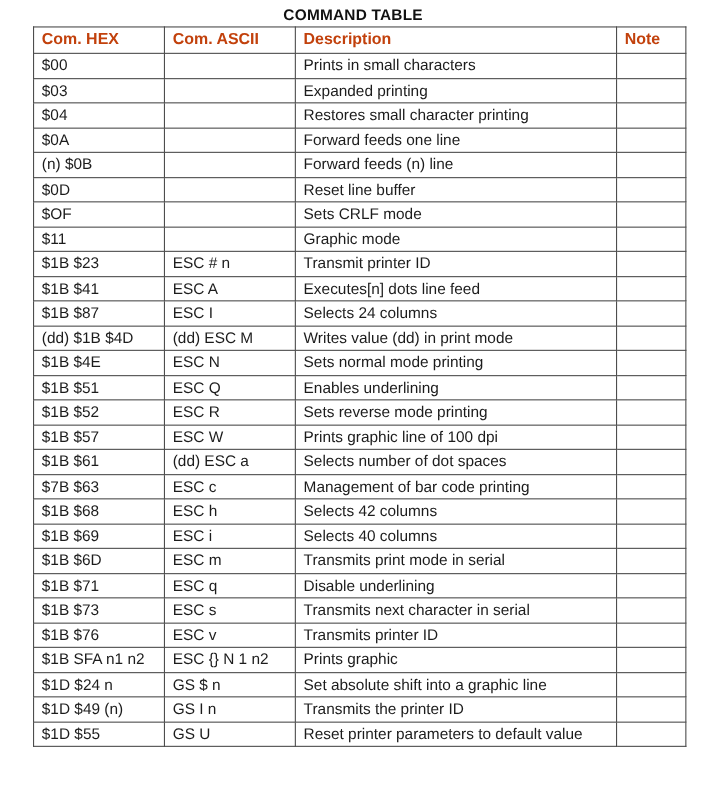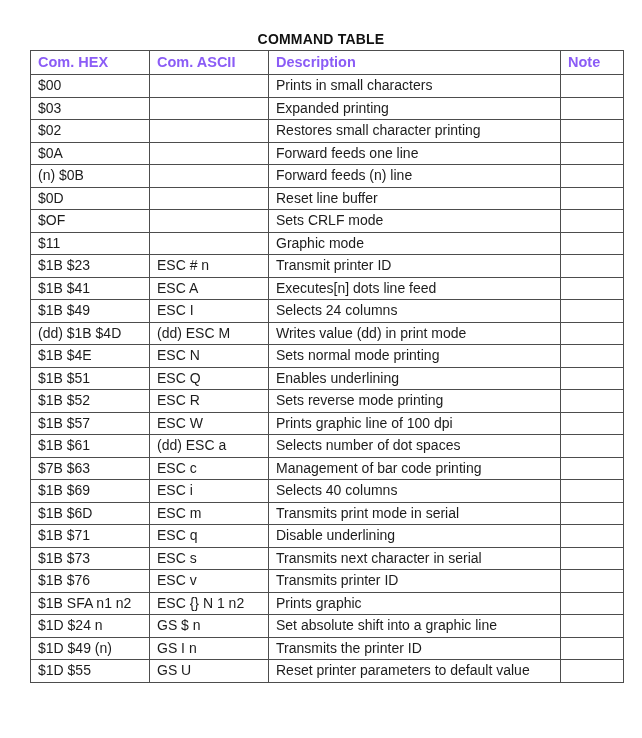--- a/index.html
+++ b/index.html
@@ -8,21 +8,20 @@
     background: #ffffff;
   }
   .page {
     position: relative;
     width: 642px;
     height: 698px;
     background: #ffffff;
     font-family: "Liberation Sans", sans-serif;
     color: #1c1c1c;
     overflow: hidden;
-    margin-top: 26px;
   }
   .doc-title {
     text-align: center;
     font-weight: bold;
     font-size: 14px;
     letter-spacing: 0.2px;
     padding-top: 5px;
     margin: 0 0 3px 0;
     color: #111111;
   }
@@ -44,21 +43,21 @@
     font-size: 14px;
     line-height: 21px;
     text-align: left;
     vertical-align: middle;
     white-space: nowrap;
     overflow: hidden;
   }
   table.cmd-table th {
     font-weight: bold;
     font-size: 14.5px;
-    color: #8b5cf6;
+    color: #c2410c;
     height: 23px;
   }
 </style>
 </head>
 <body>
 
 <div class="page">
   <div class="doc-title">COMMAND TABLE</div>
 
   <table class="cmd-table">
@@ -83,21 +82,21 @@
           <td>Prints in small characters</td>
           <td></td>
         </tr>
         <tr>
           <td>$03</td>
           <td></td>
           <td>Expanded printing</td>
           <td></td>
         </tr>
         <tr>
-          <td>$02</td>
+          <td>$04</td>
           <td></td>
           <td>Restores small character printing</td>
           <td></td>
         </tr>
         <tr>
           <td>$0A</td>
           <td></td>
           <td>Forward feeds one line</td>
           <td></td>
         </tr>
@@ -131,21 +130,21 @@
           <td>Transmit printer ID</td>
           <td></td>
         </tr>
         <tr>
           <td>$1B $41</td>
           <td>ESC A</td>
           <td>Executes[n] dots line feed</td>
           <td></td>
         </tr>
         <tr>
-          <td>$1B $49</td>
+          <td>$1B $87</td>
           <td>ESC I</td>
           <td>Selects 24 columns</td>
           <td></td>
         </tr>
         <tr>
           <td>(dd) $1B $4D</td>
           <td>(dd) ESC M</td>
           <td>Writes value (dd) in print mode</td>
           <td></td>
         </tr>
@@ -176,20 +175,26 @@
         <tr>
           <td>$1B $61</td>
           <td>(dd) ESC a</td>
           <td>Selects number of dot spaces</td>
           <td></td>
         </tr>
         <tr>
           <td>$7B $63</td>
           <td>ESC c</td>
           <td>Management of bar code printing</td>
+          <td></td>
+        </tr>
+        <tr>
+          <td>$1B $68</td>
+          <td>ESC h</td>
+          <td>Selects 42 columns</td>
           <td></td>
         </tr>
         <tr>
           <td>$1B $69</td>
           <td>ESC i</td>
           <td>Selects 40 columns</td>
           <td></td>
         </tr>
         <tr>
           <td>$1B $6D</td>

